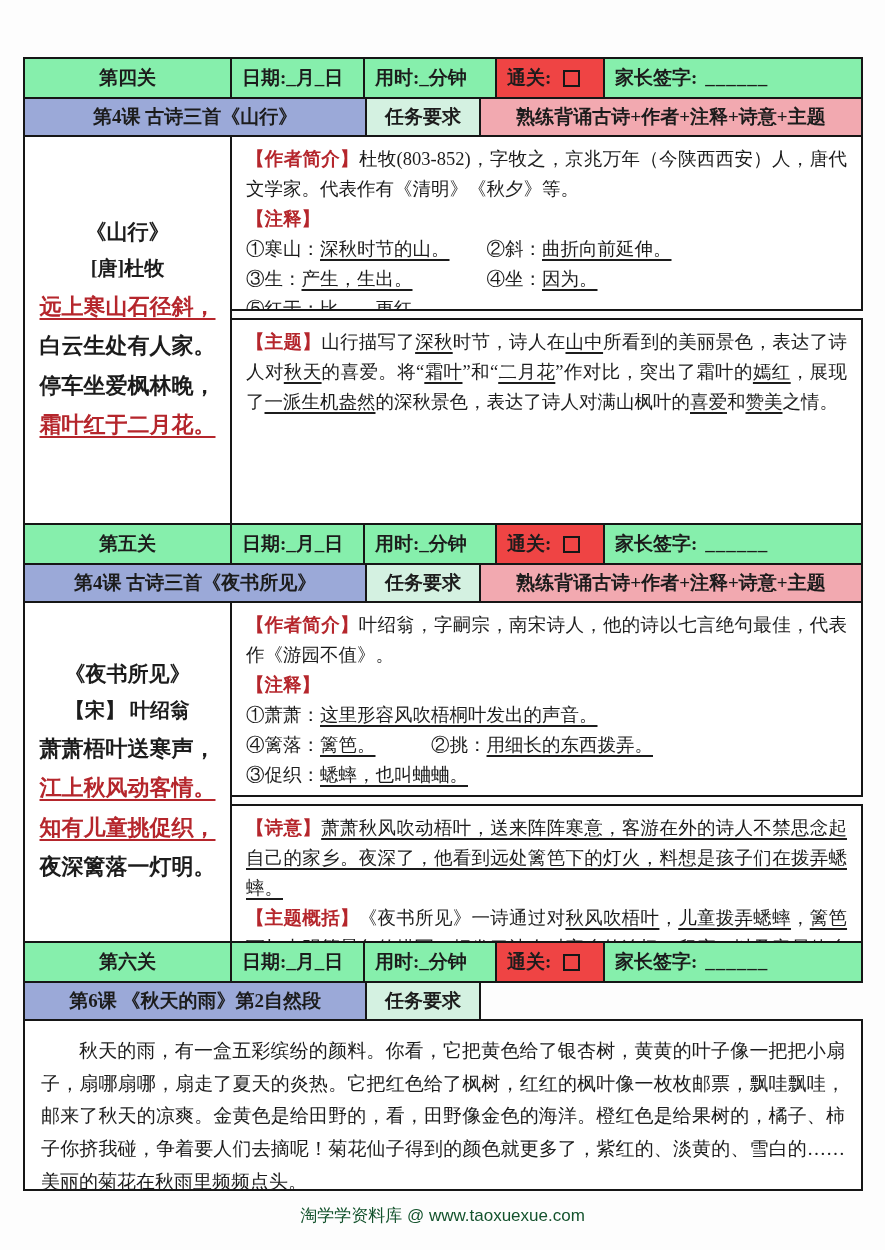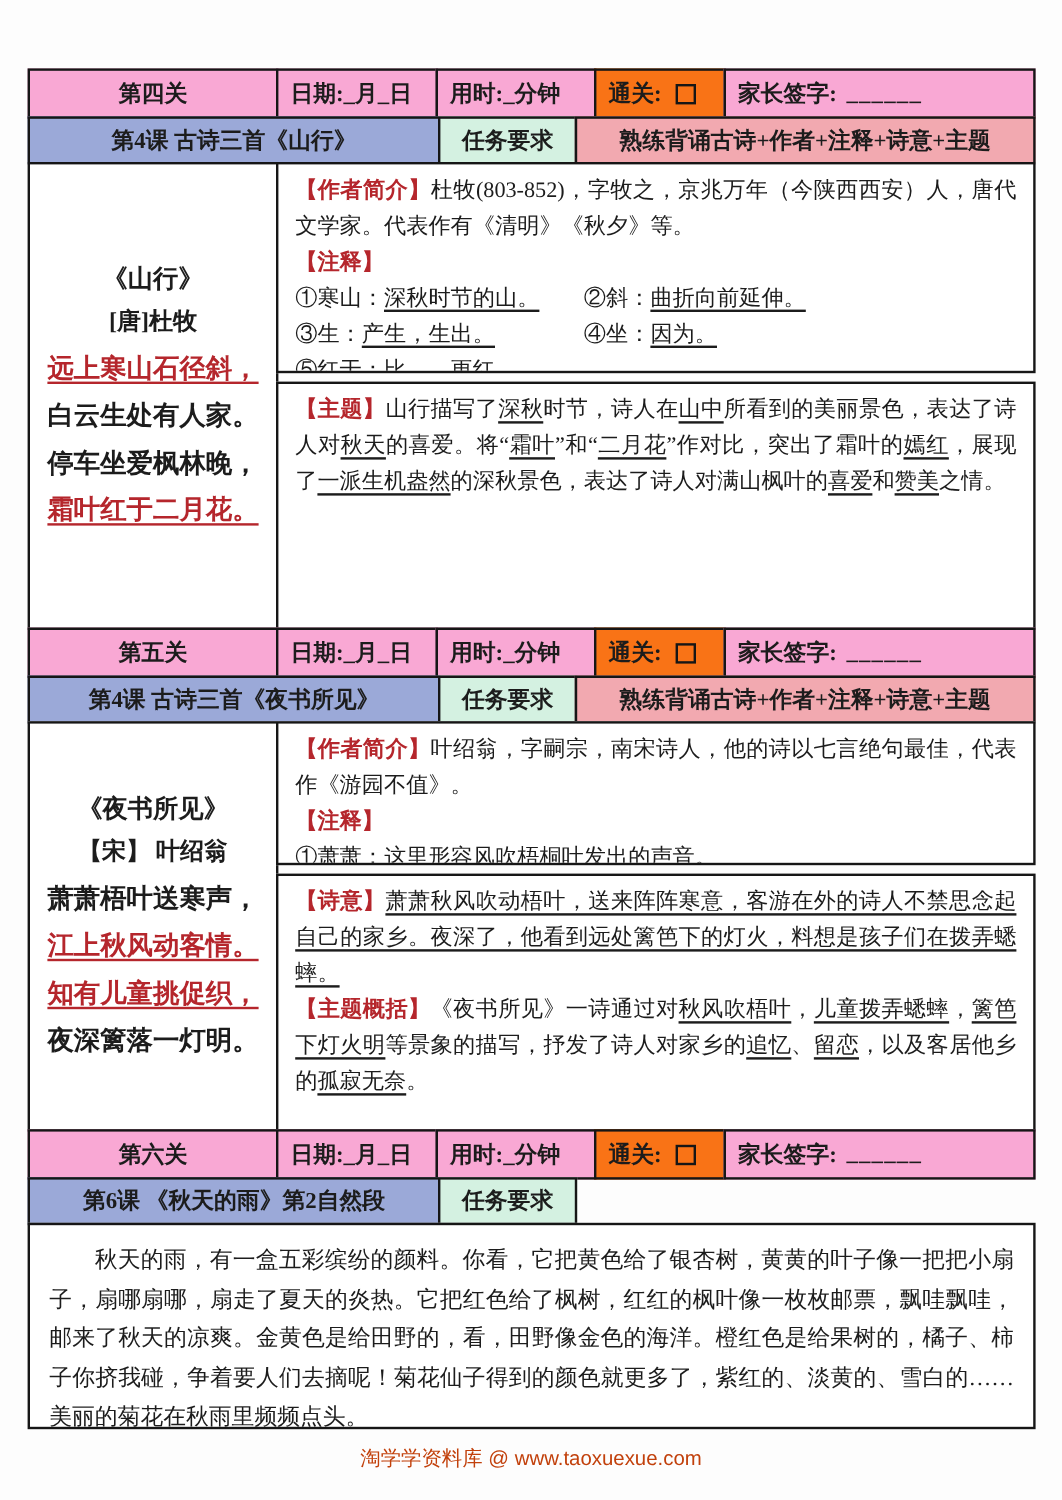--- a/index.html
+++ b/index.html
@@ -8,22 +8,22 @@
     font-family:"Liberation Serif","DejaVu Serif",serif;color:#1c1c1c;
   }
   .sheet{position:absolute;left:23px;top:57px;width:840px;}
   .band{display:flex;}
   .band + .band{margin-top:-2px;}
   .cell{border:2px solid #161616;box-sizing:border-box;background:#fff;}
   .band .cell + .cell{margin-left:-2px;}
   
   .hband .cell{height:42px;display:flex;align-items:center;font-weight:bold;font-size:19px;}
   .cband-course .cell{height:40px;display:flex;align-items:center;font-weight:bold;font-size:19px;}
-  .bg-yellow{background:#f9a8d4;}
-  .bg-green{background:#f97316;}
+  .bg-yellow{background:#86efac;}
+  .bg-green{background:#ef4444;}
   .bg-blue{background:#9ba9d8;}
   .bg-mint{background:#d4f1e1;}
   .bg-pink{background:#f2a9b0;}
   .center{justify-content:center;}
   .pl{padding-left:10px;}
   .col-a{width:209px;}
   .col-b{width:135px;}
   .col-c{width:134px;}
   .col-d{width:110px;}
   .col-e{flex:1;}
@@ -42,21 +42,21 @@
   .para{margin:0;font-size:18.5px;line-height:1.62;text-align:justify;}
   .poem-title{font-size:21px;font-weight:bold;line-height:1.7;}
   .poem-author{font-size:20px;font-weight:bold;line-height:1.7;margin-bottom:2px;}
   .poem-line{font-size:22px;font-weight:bold;line-height:1.8;white-space:nowrap;}
   .passage-cell{flex:1;padding:14px 16px;overflow:hidden;}
   .passage{margin:0;font-size:19px;line-height:1.72;text-align:justify;text-indent:2em;}
   
   .r{color:#b5262c;font-weight:bold;}
   .u{text-decoration:underline;text-underline-offset:4px;text-decoration-thickness:1.5px;}
   .ru{color:#b5262c;text-decoration:underline;text-underline-offset:4px;text-decoration-thickness:1.5px;}
-  .footer{position:absolute;left:0;right:0;top:1204px;text-align:center;font-size:17px;color:#c2410c;
+  .footer{position:absolute;left:0;right:0;top:1204px;text-align:center;font-size:17px;color:#14532d;
     font-family:"Liberation Sans","DejaVu Sans",sans-serif;}
 </style>
 </head>
 <body>
 
 <div class="page">
   <div class="sheet">
 
     <div class="band hband">
       <div class="cell bg-yellow col-a center">
@@ -149,21 +149,21 @@
     <div class="band cband" style="height:342px;">
       <div class="cell poem-cell">
         <div class="poem-title">《夜书所见》</div>
         <div class="poem-author">【宋】 叶绍翁</div>
         <div class="poem-line"><span>萧萧梧叶送寒声，</span></div>
         <div class="poem-line"><span class="ru">江上秋风动客情。</span></div>
         <div class="poem-line"><span class="ru">知有儿童挑促织，</span></div>
         <div class="poem-line"><span>夜深篱落一灯明。</span></div>
       </div>
       <div class="right-col">
-        <div class="cell box" style="height:120px;">
+        <div class="cell box" style="height:196px;">
           <p class="para"><span class="r">【作者简介】</span><span>叶绍翁，字嗣宗，南宋诗人，他的诗以七言绝句最佳，代表作《游园不值》。</span></p>
           <p class="para"><span class="r">【注释】</span></p>
           <p class="para"><span>①萧萧：</span><span class="u">这里形容风吹梧桐叶发出的声音。</span></p>
           <p class="para"><span>④篱落：</span><span class="u">篱笆。</span><span>　　　</span><span>②挑：</span><span class="u">用细长的东西拨弄。</span></p>
           <p class="para"><span>③促织：</span><span class="u">蟋蟀，也叫蛐蛐。</span></p>
         </div>
         <div class="vgap"></div>
         <div class="cell box grow">
           <p class="para"><span class="r">【诗意】</span><span class="u">萧萧秋风吹动梧叶，送来阵阵寒意，客游在外的诗人不禁思念起自己的家乡。夜深了，他看到远处篱笆下的灯火，料想是孩子们在拨弄蟋蟀。</span></p>
           <p class="para"><span class="r">【主题概括】</span><span>《夜书所见》一诗通过对</span><span class="u">秋风吹梧叶</span><span>，</span><span class="u">儿童拨弄蟋蟀</span><span>，</span><span class="u">篱笆下灯火明</span><span>等景象的描写，抒发了诗人对家乡的</span><span class="u">追忆</span><span>、</span><span class="u">留恋</span><span>，以及客居他乡的</span><span class="u">孤寂无奈</span><span>。</span></p>

